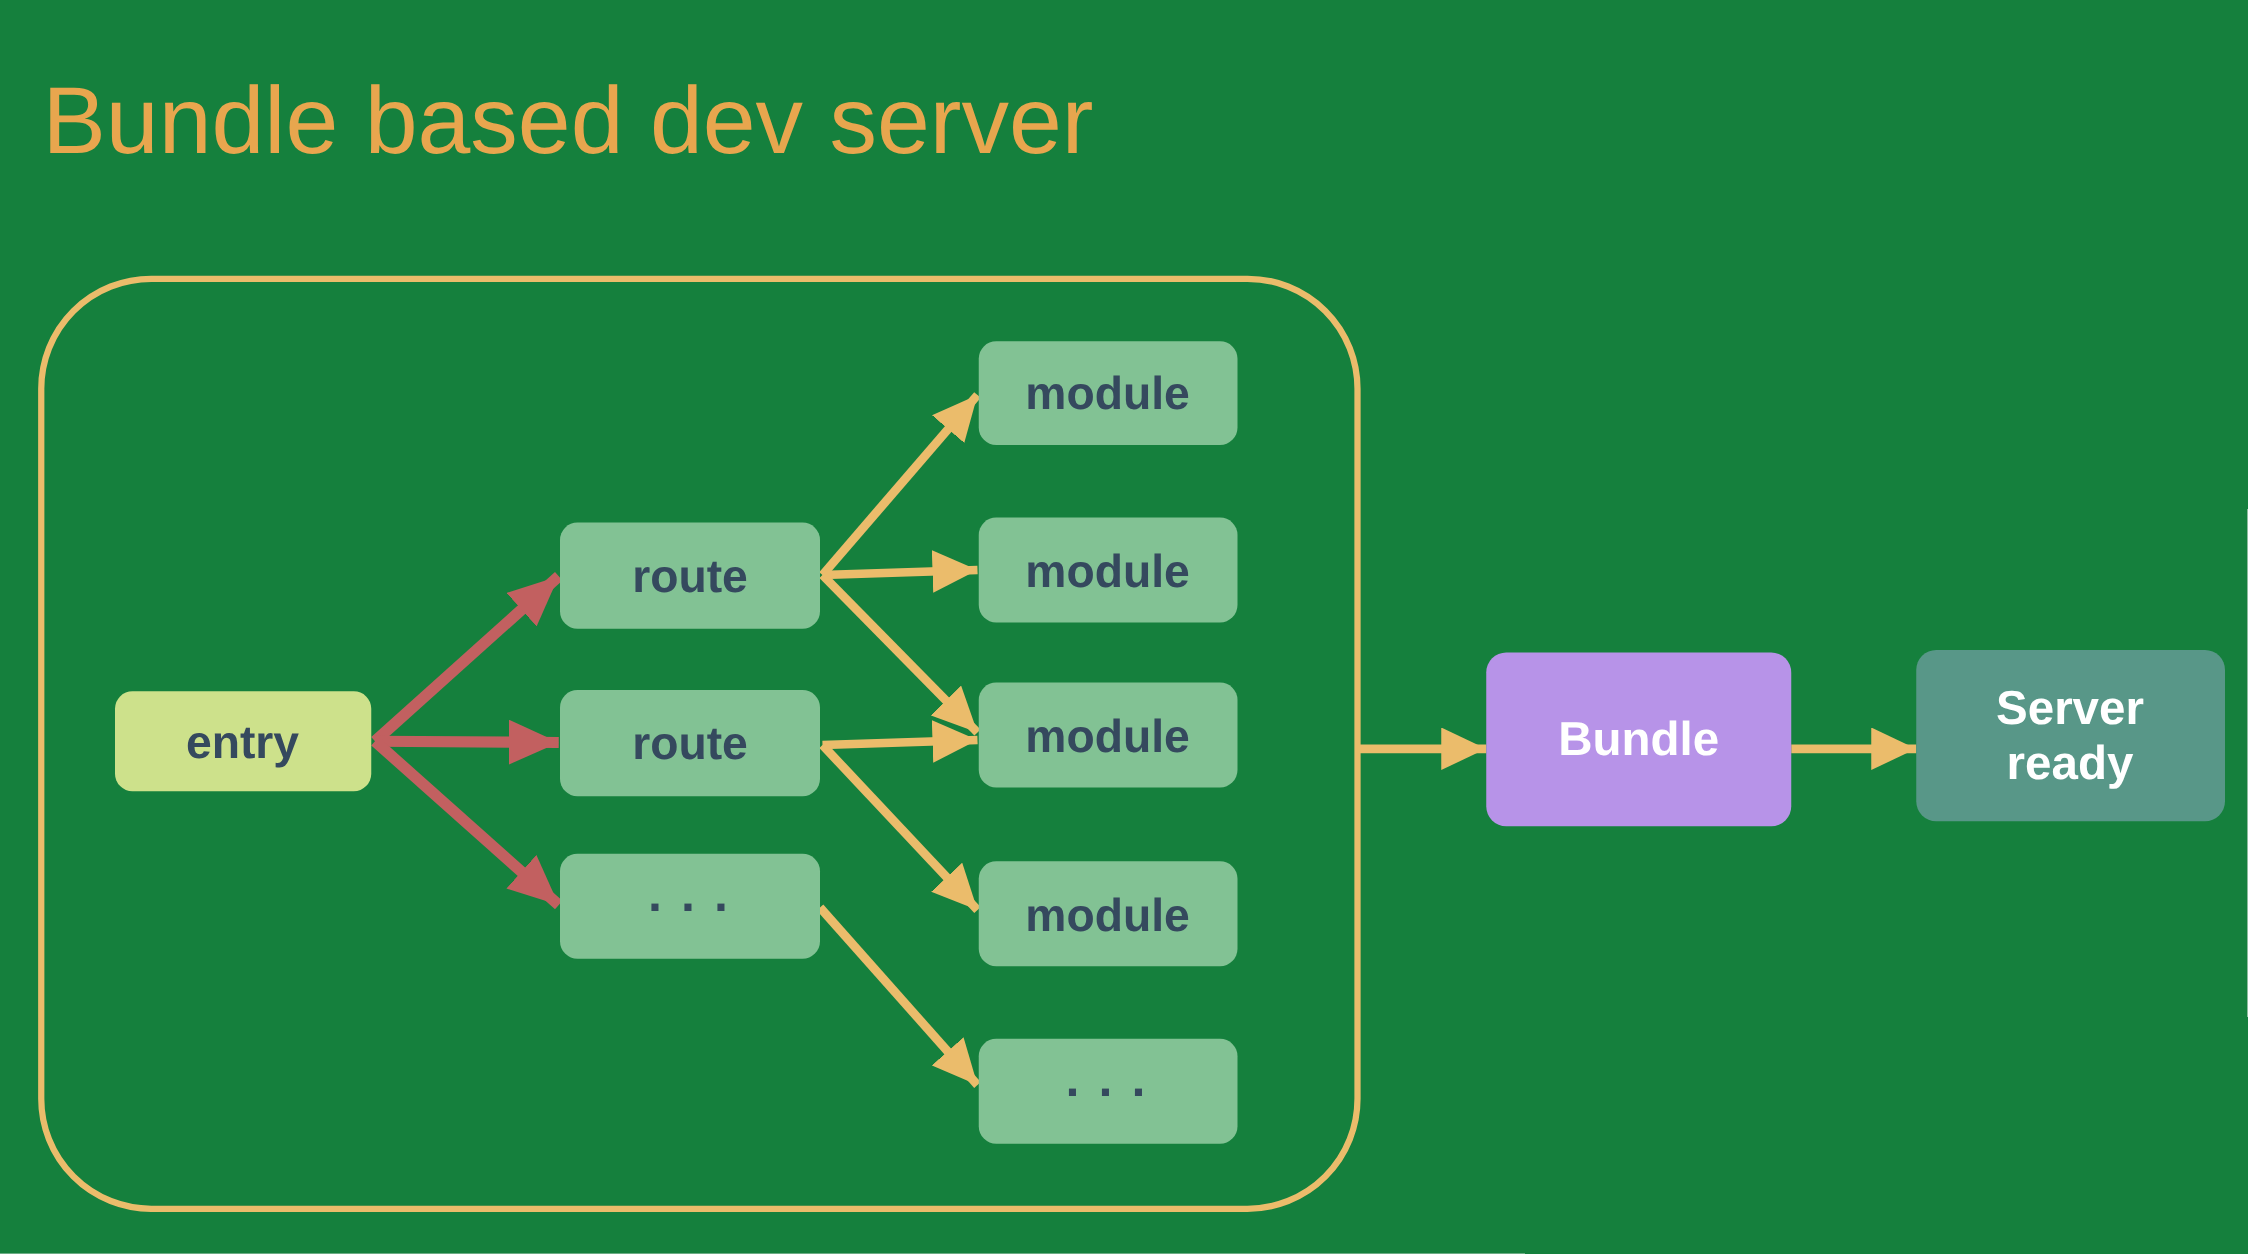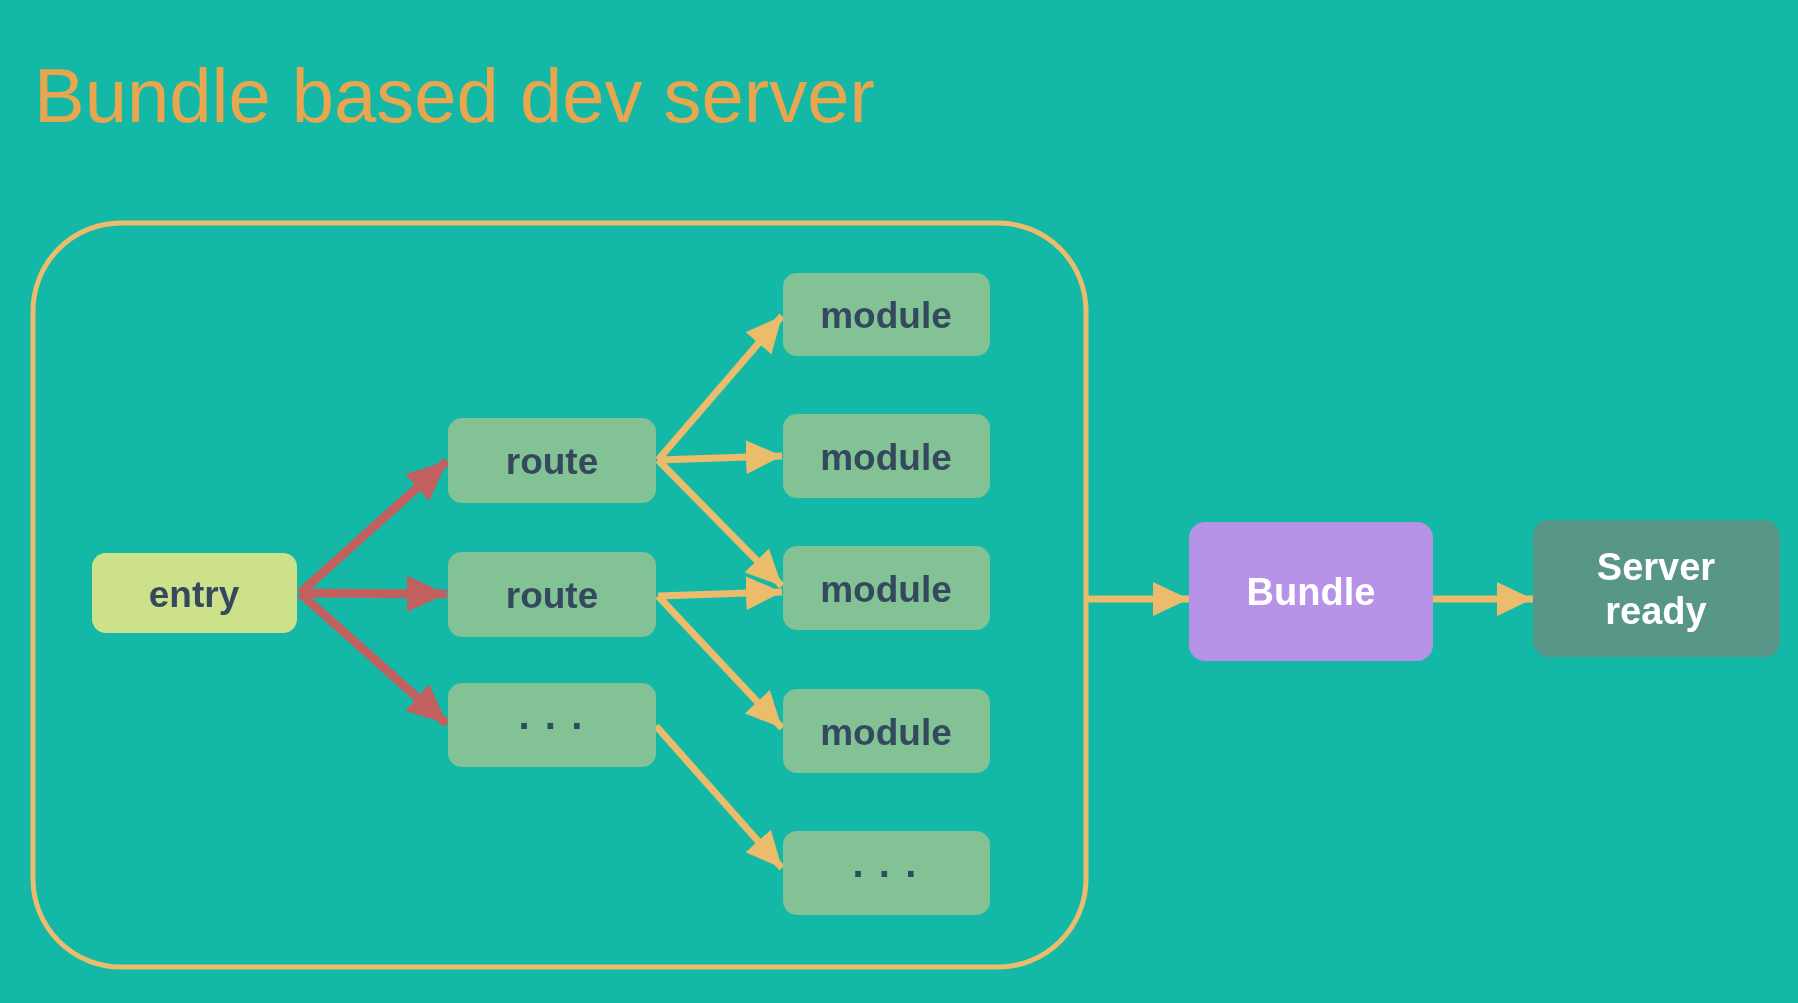--- a/index.html
+++ b/index.html
@@ -5,21 +5,21 @@
   html, body {
     margin: 0;
     padding: 0;
     background: #ededed;
     font-family: "Liberation Sans", "DejaVu Sans", sans-serif;
   }
   .stage {
     position: relative;
     width: 1798px;
     height: 1003px;
-    background: #14b8a6;
+    background: #15803d;
     overflow: hidden;
   }
   svg { display: block; }
   .page-title {
     font-size: 76px;
     font-weight: 400;
   }
   .node-label {
     font-size: 37px;
     font-weight: 600;

